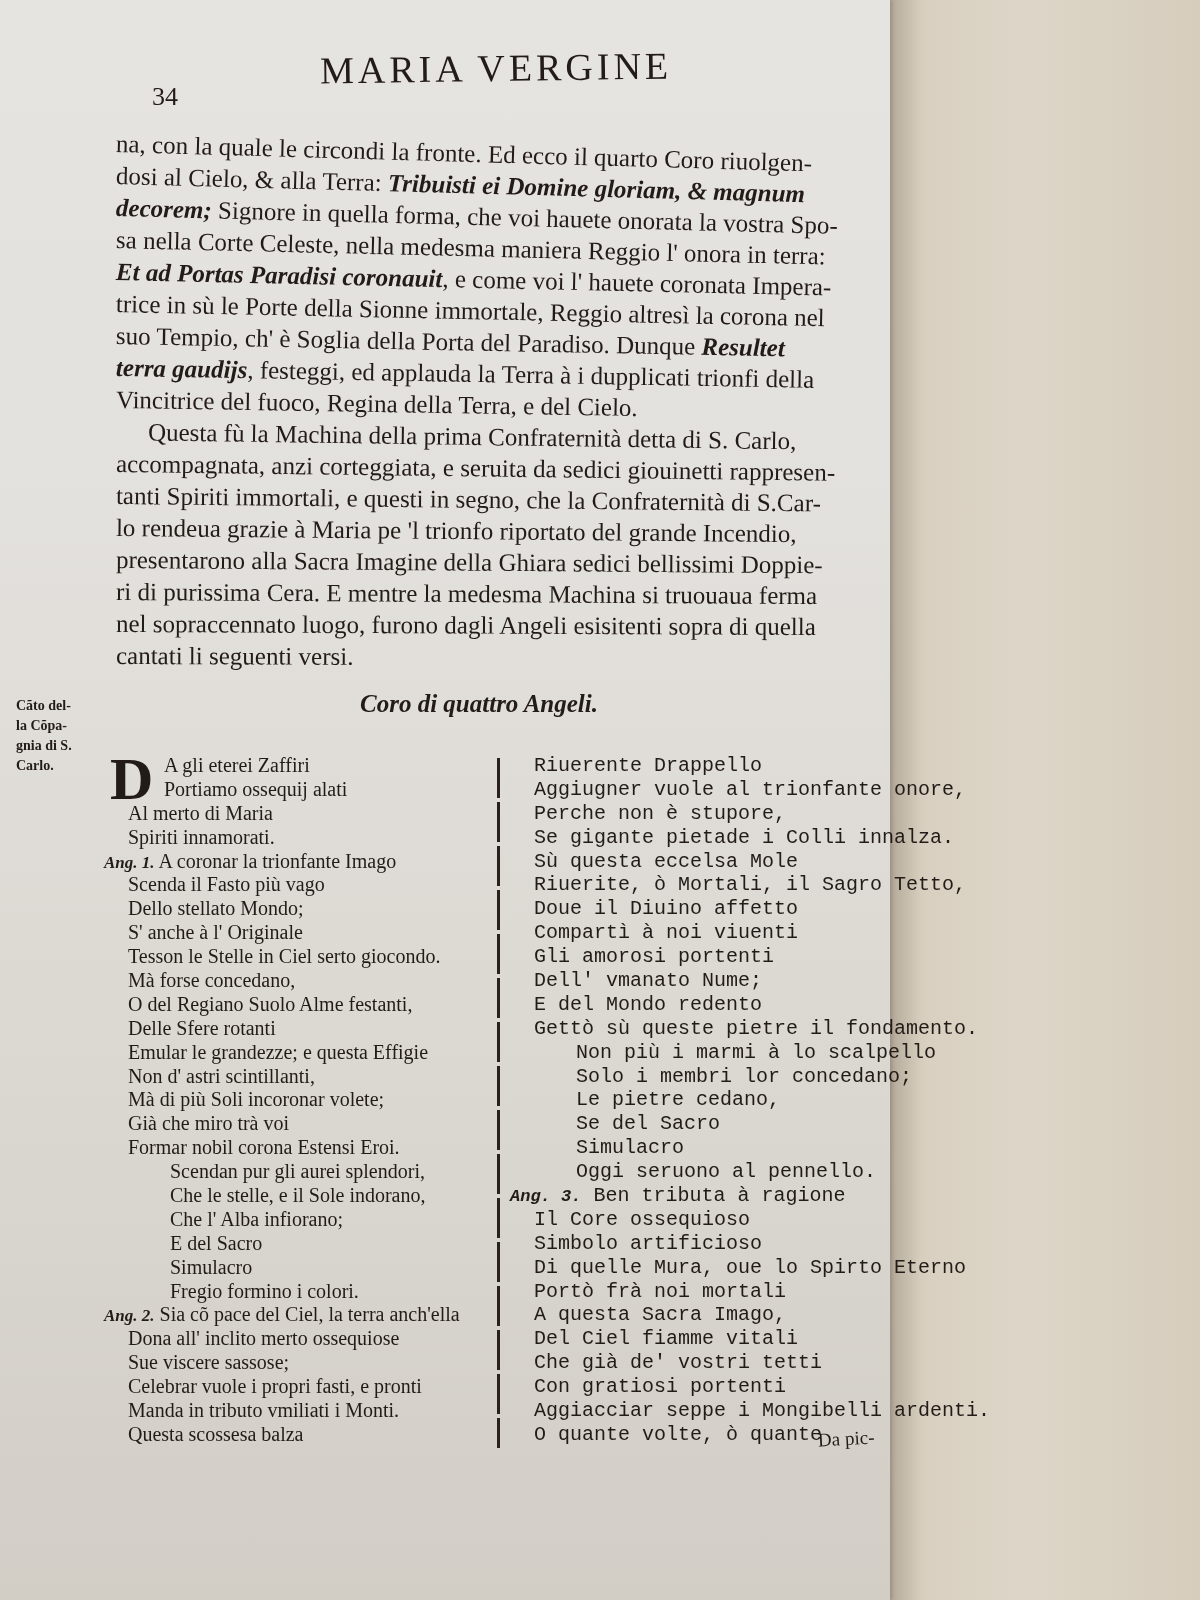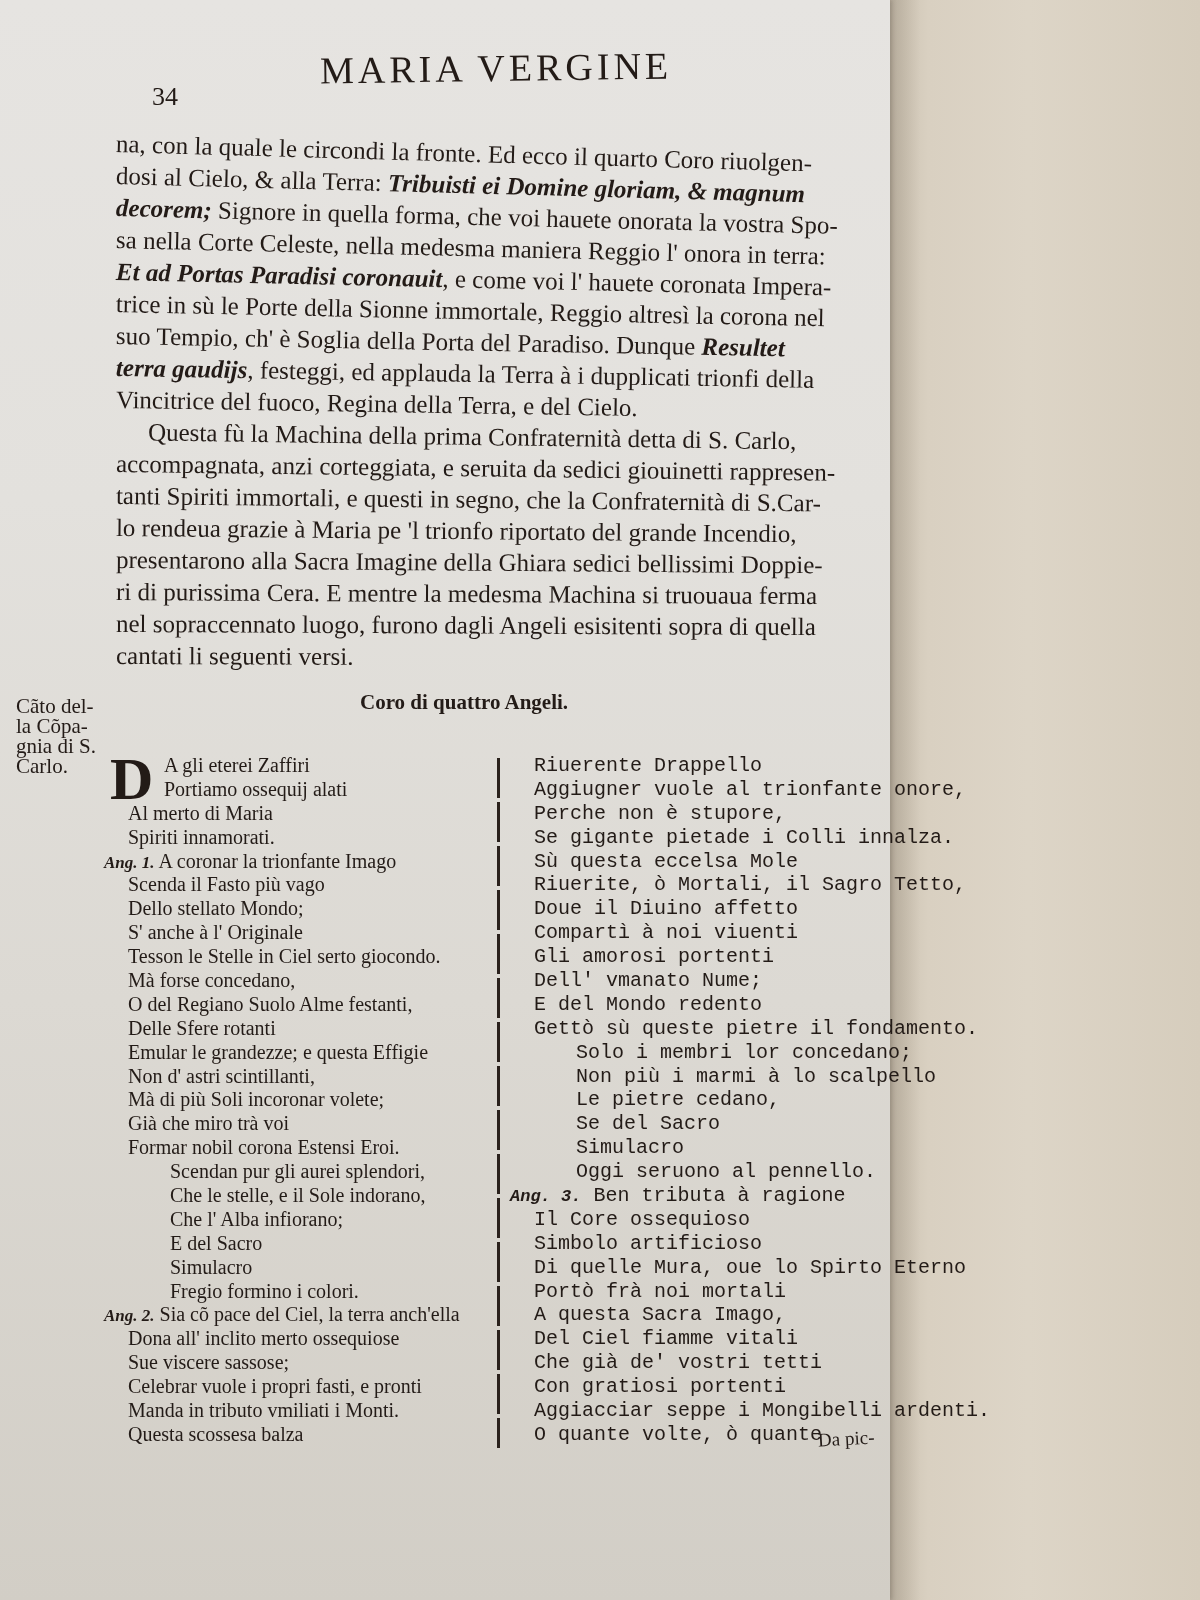--- a/index.html
+++ b/index.html
@@ -75,30 +75,31 @@
       height: 32px;
       transform-origin: left center;
     }
     .prose-line .it { font-style: italic; font-weight: bold; }
     .indent { padding-left: 32px; }
     .side-note {
       position: absolute;
       left: 16px;
       top: 696px;
       width: 90px;
-      font-size: 21px;
+      font-size: 14px;
       line-height: 20px;
-      font-weight: normal;
+      font-weight: bold;
     }
     .side-note span { display: block; white-space: nowrap; }
     .coro-heading {
       position: absolute;
       left: 360px;
       top: 690px;
-      font-size: 21px;
+      font-size: 25px;
+      font-style: italic;
       font-weight: bold;
     }
     .col {
       position: absolute;
       top: 754px;
     }
     .col-left { left: 104px; width: 390px; }
     .col-right { left: 510px; width: 380px; font-family: Liberation Mono, monospace; }
     .verse {
       display: block;
@@ -220,22 +221,22 @@
         <span class="verse v1"><span>Perche non è stupore,</span></span>
         <span class="verse v1"><span>Se gigante pietade i Colli innalza.</span></span>
         <span class="verse v1"><span>Sù questa eccelsa Mole</span></span>
         <span class="verse v1"><span>Riuerite, ò Mortali, il Sagro Tetto,</span></span>
         <span class="verse v1"><span>Doue il Diuino affetto</span></span>
         <span class="verse v1"><span>Compartì à noi viuenti</span></span>
         <span class="verse v1"><span>Gli amorosi portenti</span></span>
         <span class="verse v1"><span>Dell' vmanato Nume;</span></span>
         <span class="verse v1"><span>E del Mondo redento</span></span>
         <span class="verse v1"><span>Gettò sù queste pietre il fondamento.</span></span>
+        <span class="verse v2"><span>Non più i marmi à lo scalpello</span></span>
         <span class="verse v2"><span>Solo i membri lor concedano;</span></span>
-        <span class="verse v2"><span>Non più i marmi à lo scalpello</span></span>
         <span class="verse v2"><span>Le pietre cedano,</span></span>
         <span class="verse v2"><span>Se del Sacro</span></span>
         <span class="verse v2"><span>Simulacro</span></span>
         <span class="verse v2"><span>Oggi seruono al pennello.</span></span>
         <span class="verse"><span class="speaker">Ang. 3.</span> <span>Ben tributa à ragione</span></span>
         <span class="verse v1"><span>Il Core ossequioso</span></span>
         <span class="verse v1"><span>Simbolo artificioso</span></span>
         <span class="verse v1"><span>Di quelle Mura, oue lo Spirto Eterno</span></span>
         <span class="verse v1"><span>Portò frà noi mortali</span></span>
         <span class="verse v1"><span>A questa Sacra Imago,</span></span>

